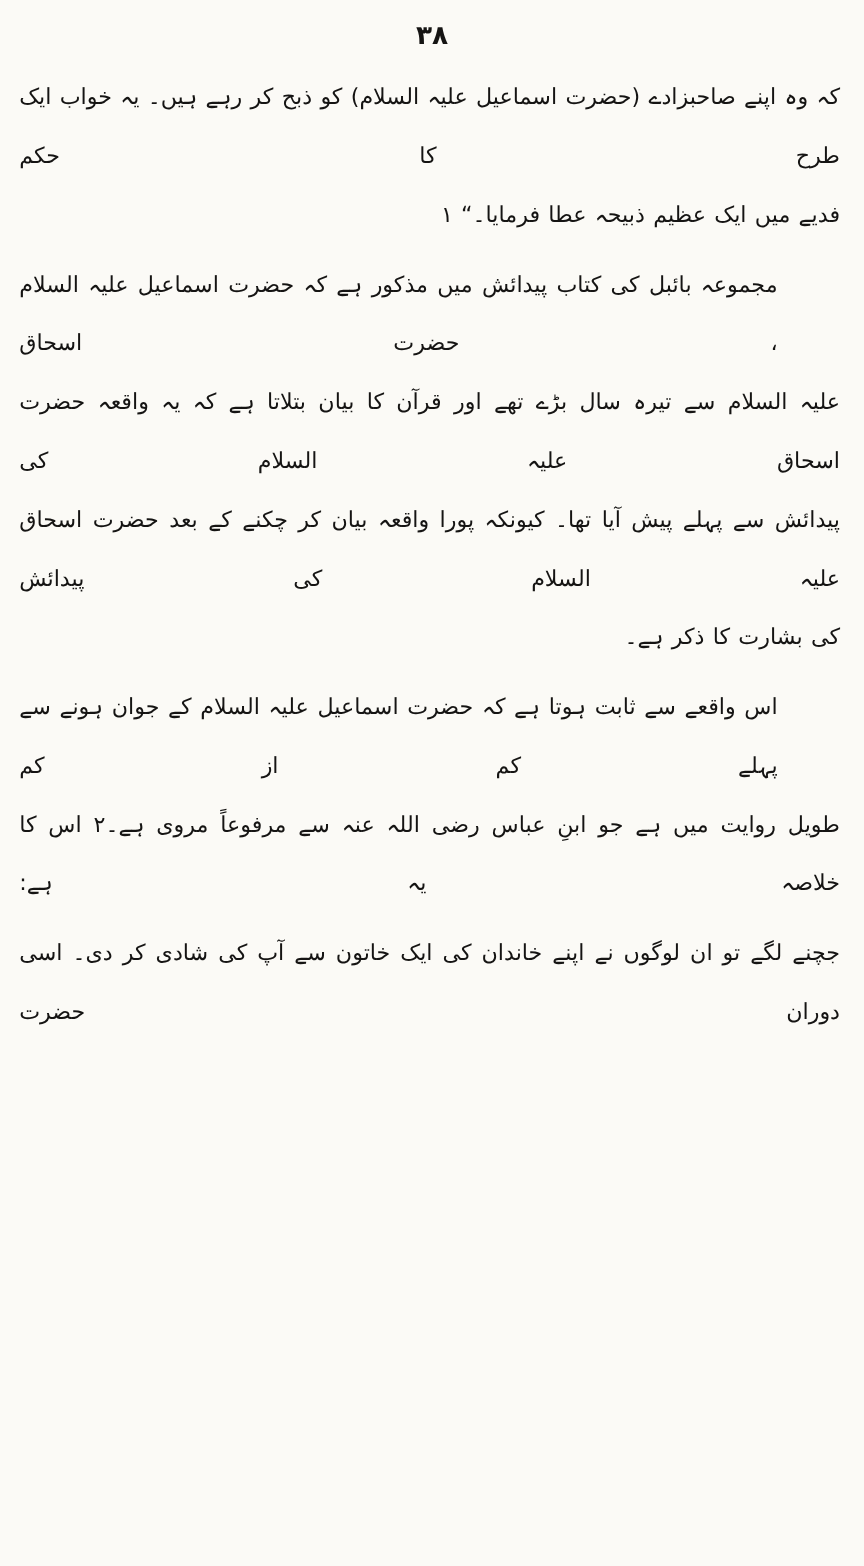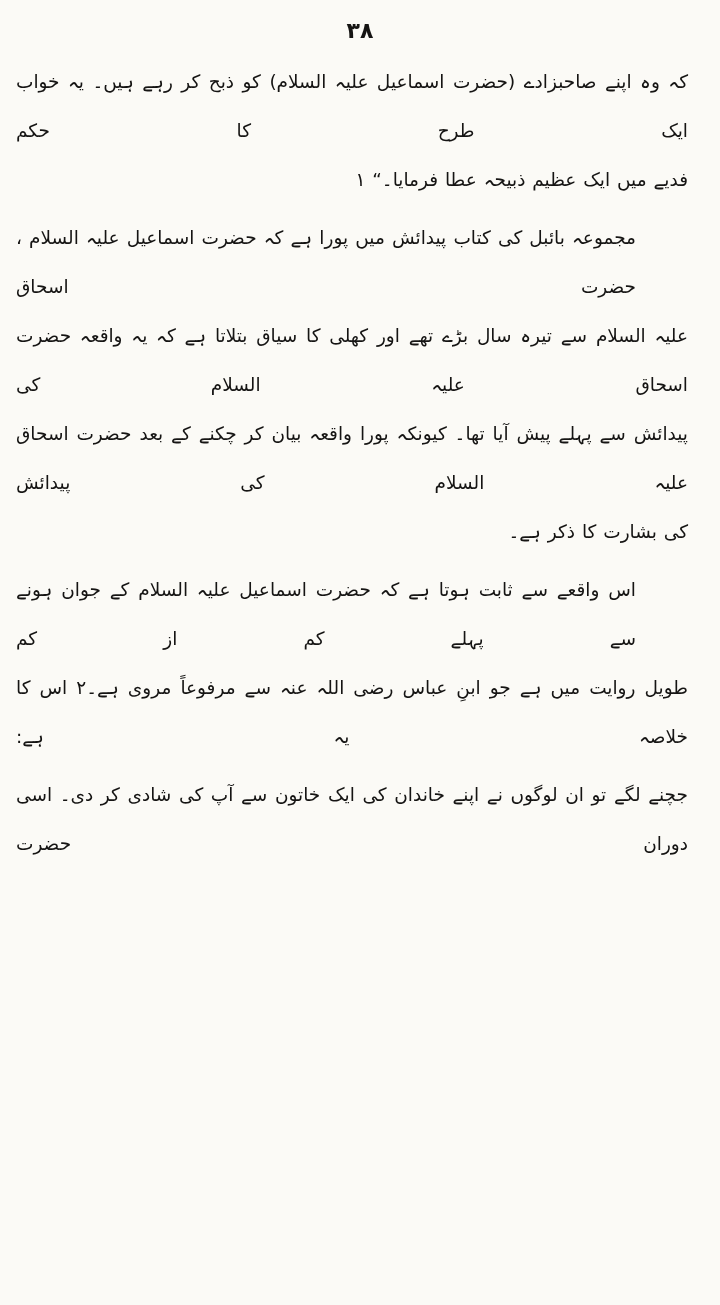--- a/index.html
+++ b/index.html
@@ -22,21 +22,21 @@
     text-align: center;
     font-size: 22px;
     font-weight: bold;
     letter-spacing: 2px;
     margin-bottom: 14px;
   }
   .text-body {
     font-size: 18.5px;
     line-height: 49px;
   }
-  .para { margin: 0 16px 9px 0; }
+  .para { margin: 0 4px 9px 0; }
   .line {
     text-align: justify;
     text-align-last: justify;
     word-spacing: 1px;
   }
   .line.align-r {
     text-align: left;
     text-align-last: right;
   }
   .para.indent .line:first-child { padding-right: 52px; }
@@ -50,22 +50,22 @@
 
 <div class="page">
   <div class="pageno">۳۸</div>
 
   <div class="text-body">
       <div class="para">
         <div class="line">کہ وہ اپنے صاحبزادے (حضرت اسماعیل علیہ السلام) کو ذبح کر رہے ہیں۔ یہ خواب ایک طرح کا حکم</div>
         <div class="line align-r">فدیے میں ایک عظیم ذبیحہ عطا فرمایا۔“ ۱</div>
       </div>
       <div class="para indent">
-        <div class="line">مجموعہ بائبل کی کتاب پیدائش میں پورا ہے کہ حضرت اسماعیل علیہ السلام ، حضرت اسحاق</div>
-        <div class="line">علیہ السلام سے تیرہ سال بڑے تھے اور کھلی کا سیاق بتلاتا ہے کہ یہ واقعہ حضرت اسحاق علیہ السلام کی</div>
+        <div class="line">مجموعہ بائبل کی کتاب پیدائش میں مذکور ہے کہ حضرت اسماعیل علیہ السلام ، حضرت اسحاق</div>
+        <div class="line">علیہ السلام سے تیرہ سال بڑے تھے اور قرآن کا بیان بتلاتا ہے کہ یہ واقعہ حضرت اسحاق علیہ السلام کی</div>
         <div class="line">پیدائش سے پہلے پیش آیا تھا۔ کیونکہ پورا واقعہ بیان کر چکنے کے بعد حضرت اسحاق علیہ السلام کی پیدائش</div>
         <div class="line align-r">کی بشارت کا ذکر ہے۔</div>
       </div>
       <div class="para indent">
         <div class="line">اس واقعے سے ثابت ہوتا ہے کہ حضرت اسماعیل علیہ السلام کے جوان ہونے سے پہلے کم از کم</div>
         <div class="line">طویل روایت میں ہے جو ابنِ عباس رضی اللہ عنہ سے مرفوعاً مروی ہے۔۲ اس کا خلاصہ یہ ہے:</div>
       </div>
       <div class="para">
         <div class="line">جچنے لگے تو ان لوگوں نے اپنے خاندان کی ایک خاتون سے آپ کی شادی کر دی۔ اسی دوران حضرت</div>
       </div>

